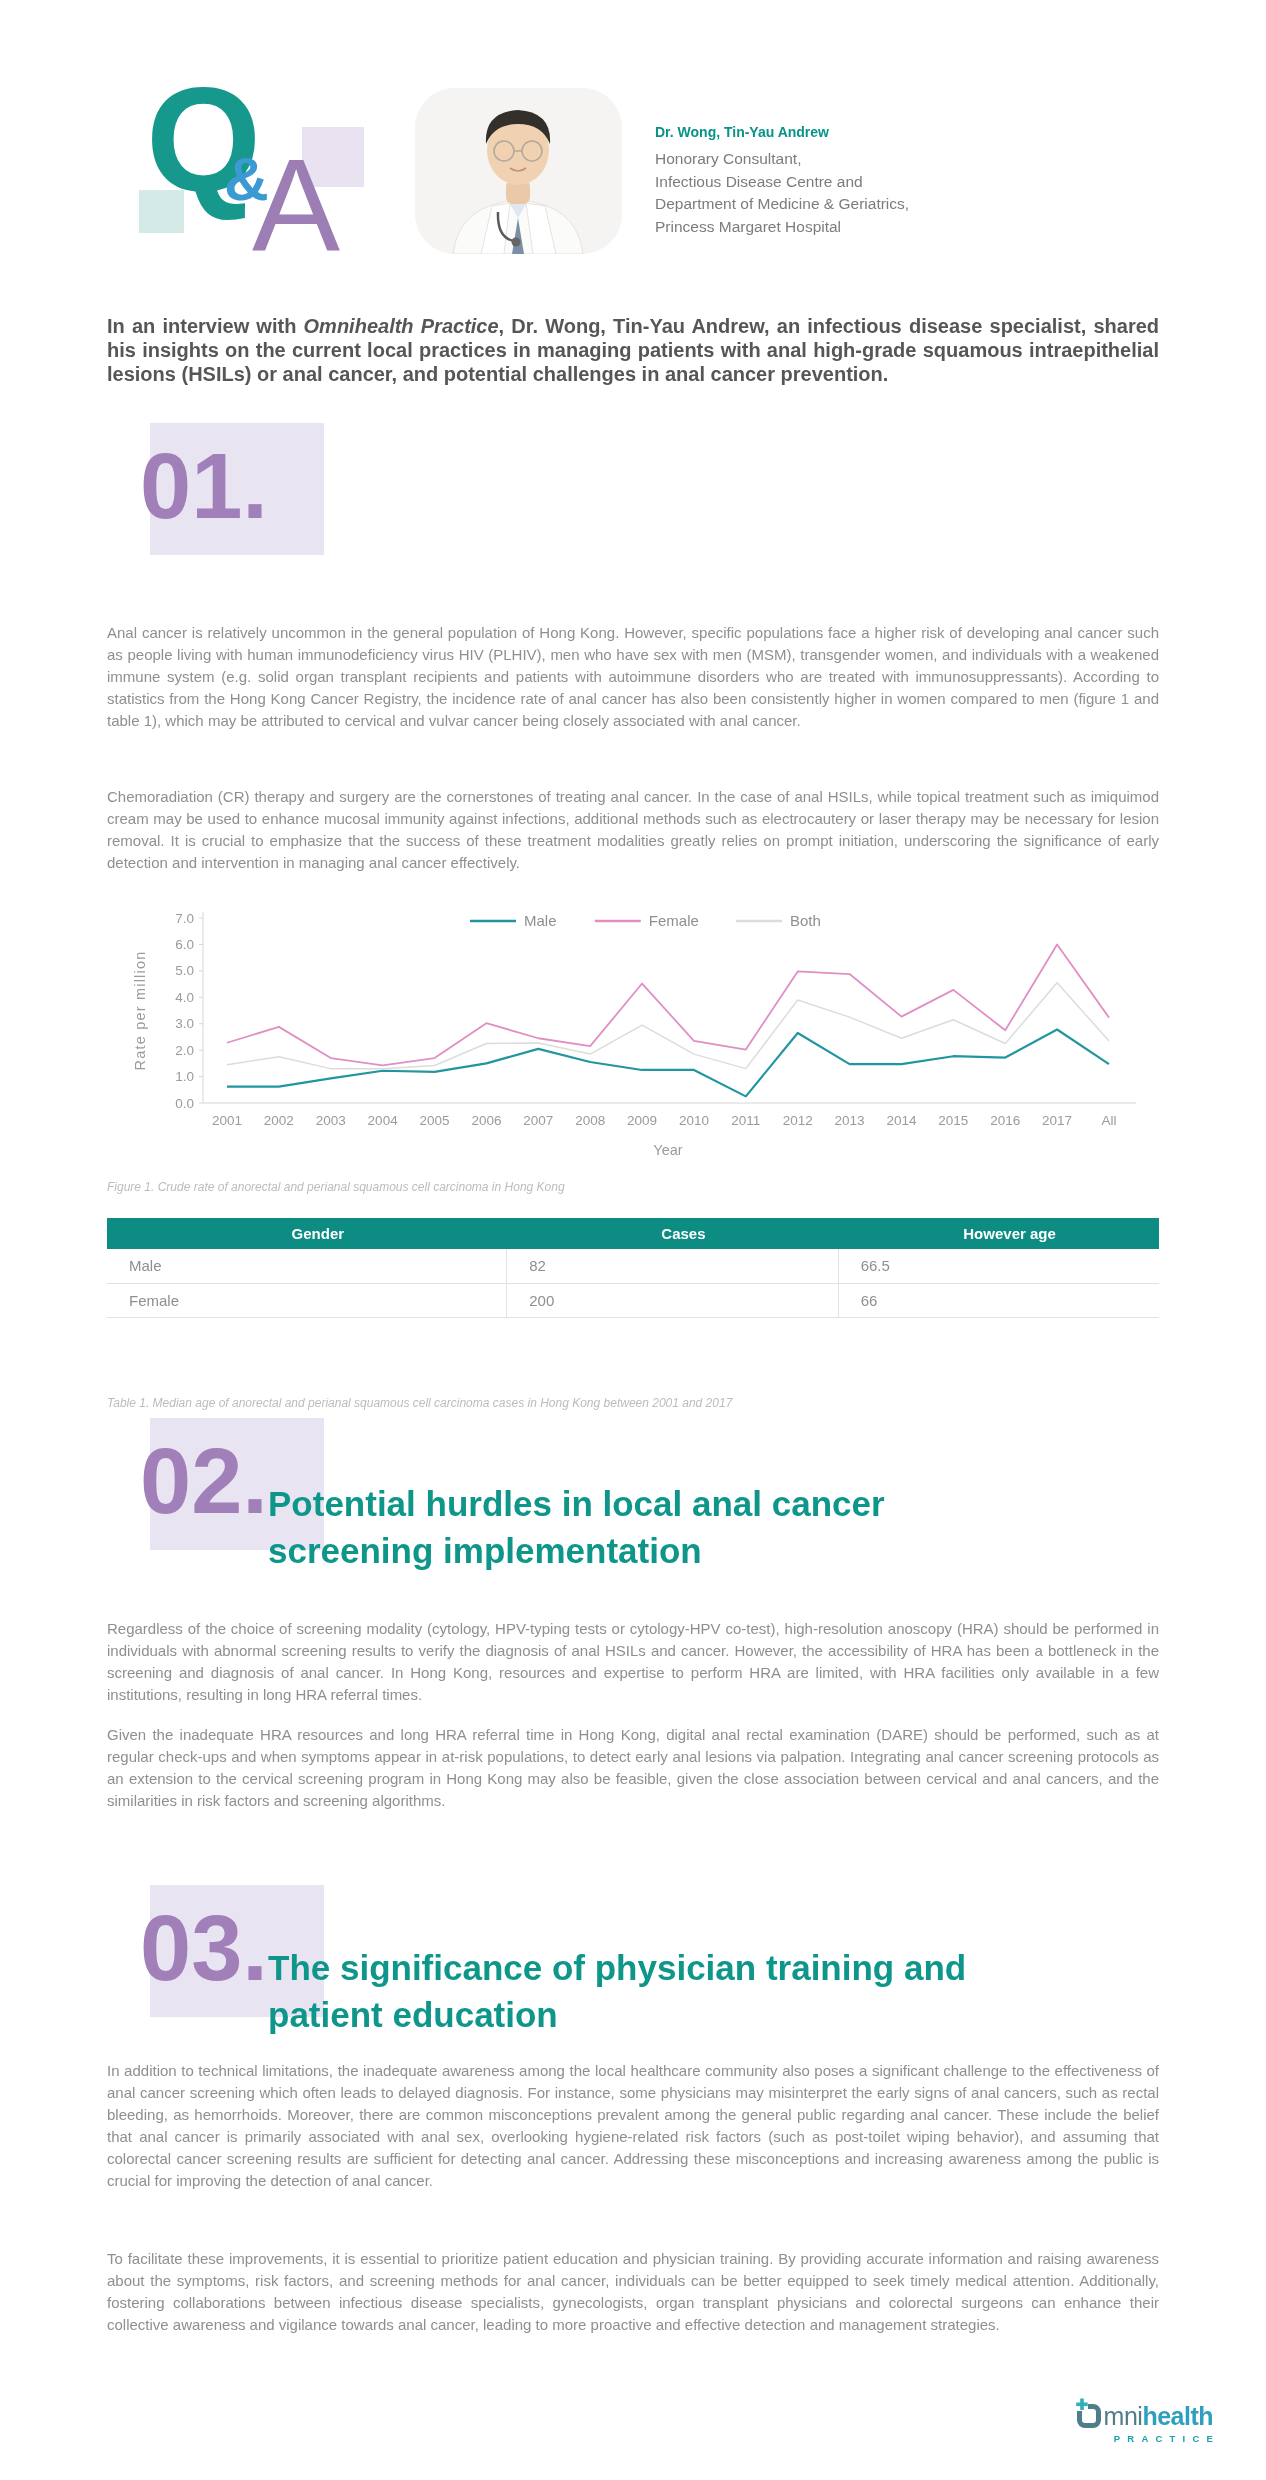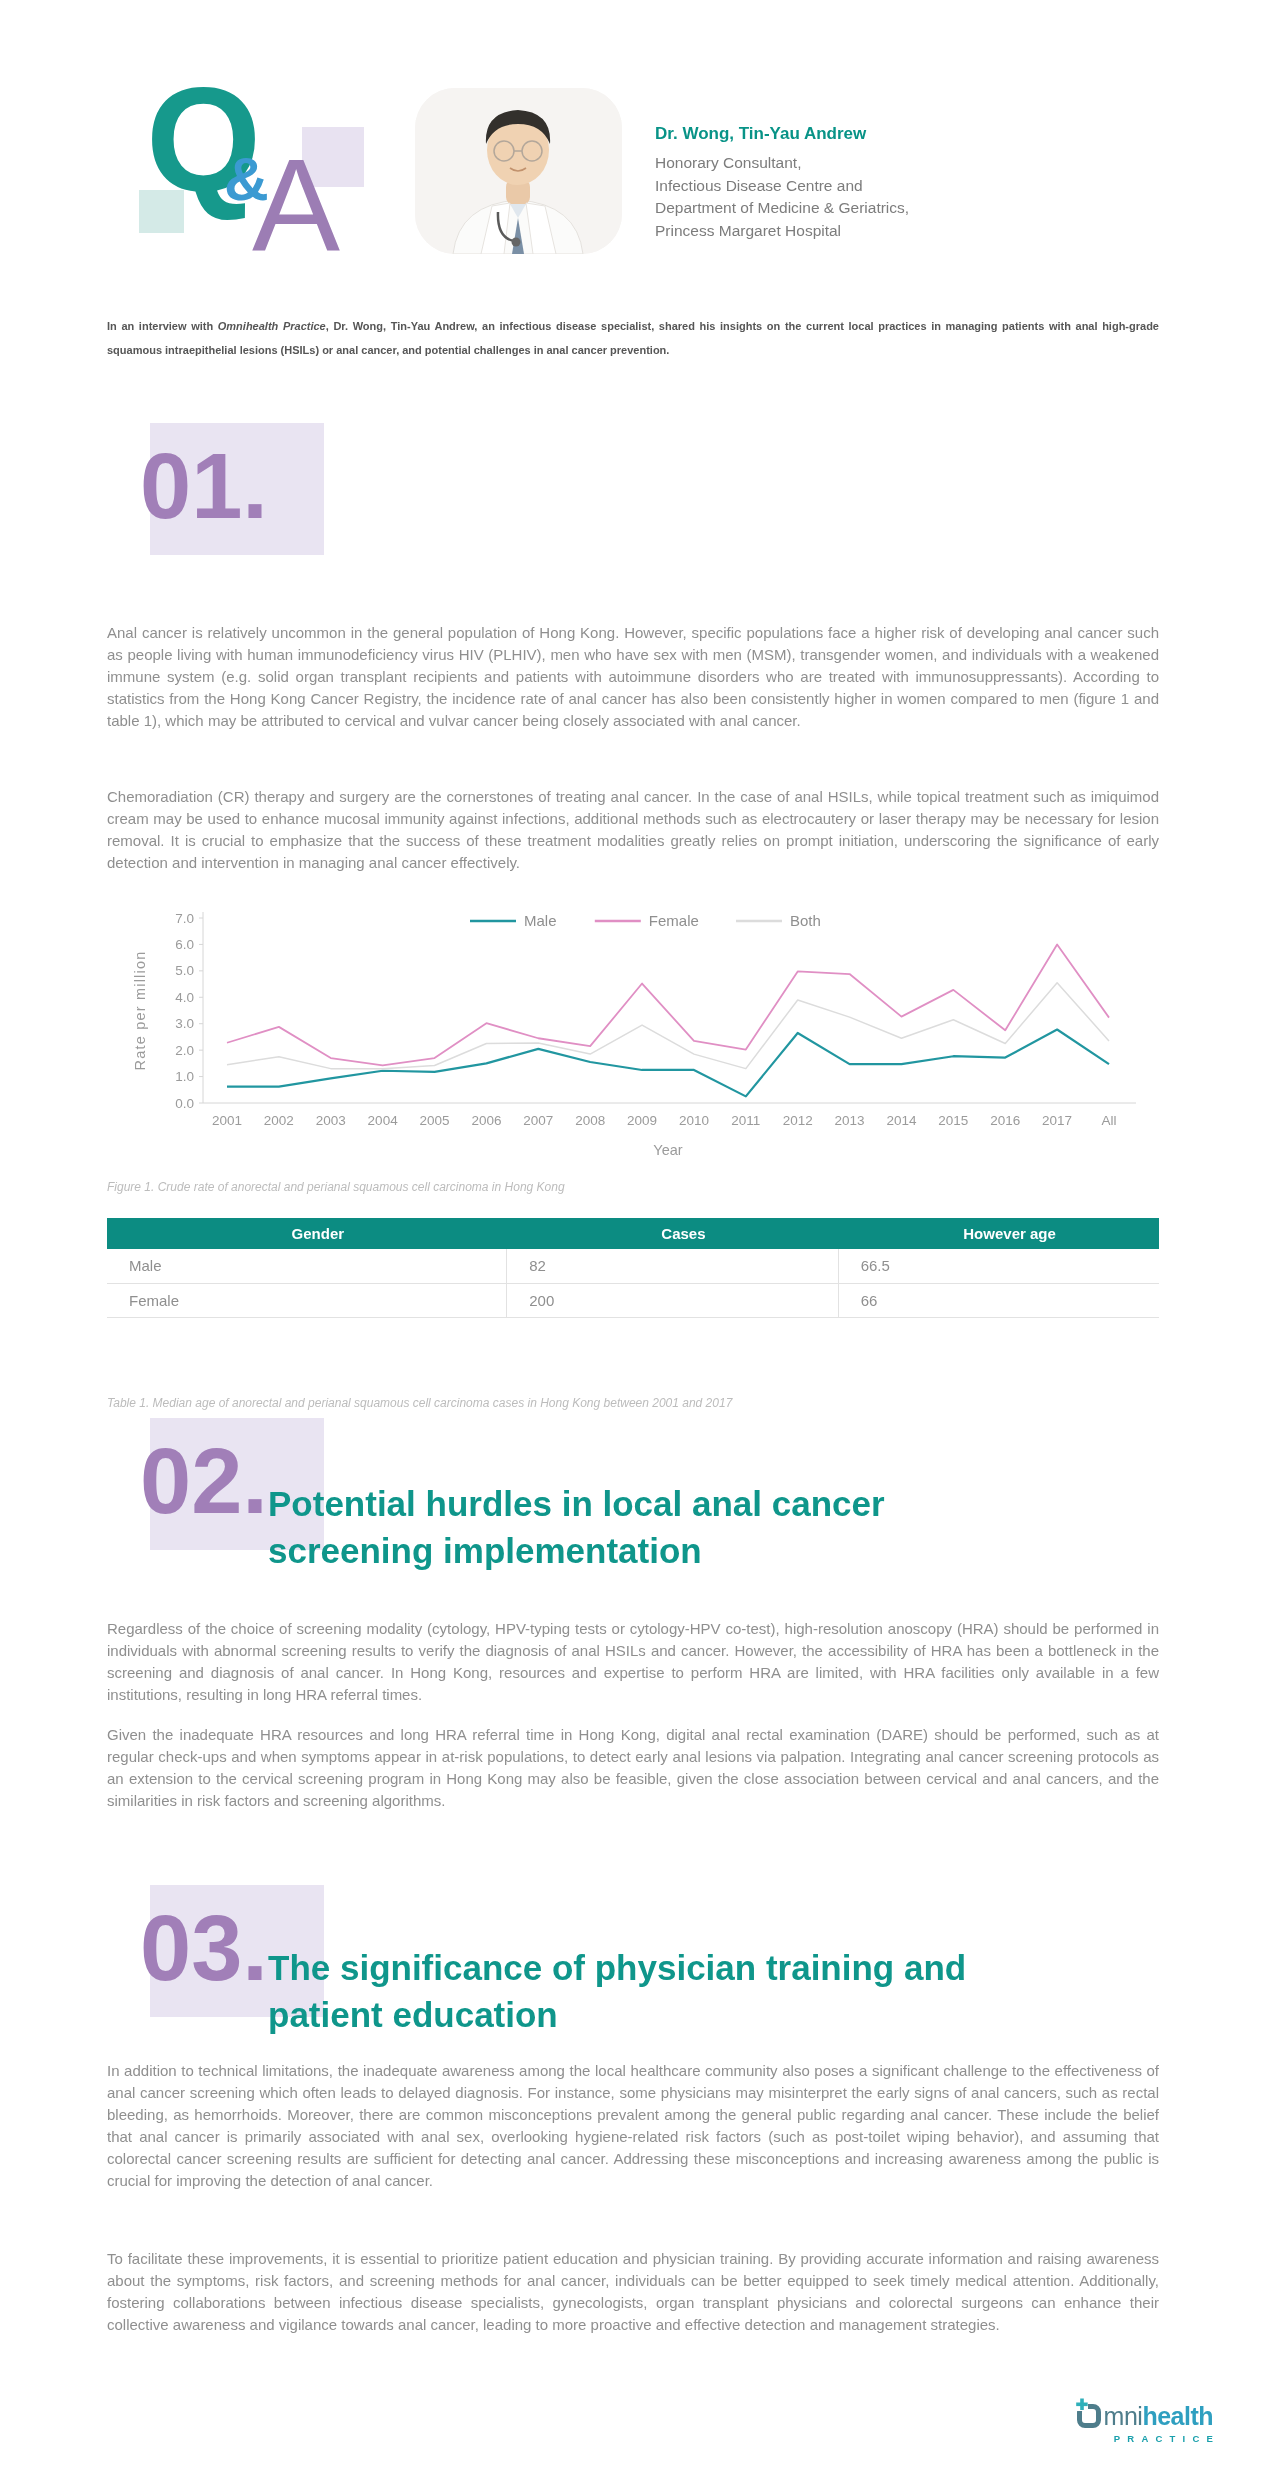--- a/index.html
+++ b/index.html
@@ -13,26 +13,26 @@
   .sq-purple { left:302px; top:127px; width:62px; height:60px; background:#e8e2f1; }
   .sq-teal   { left:139px; top:190px; width:45px; height:43px; background:#d4eae7; }
   .qa-q   { position:absolute; left:146px; top:66px;  font-size:148px; font-weight:bold; line-height:1; color:#16998c; z-index:1; }
   .qa-amp { position:absolute; left:224px; top:148px; font-size:62px;  font-weight:bold; line-height:1; color:#3b9ad2; z-index:2; }
   .qa-a   { position:absolute; left:252px; top:140px; font-size:132px; font-weight:500; line-height:1; color:#9c7db4; z-index:1; }
   .photo {
     position:absolute; left:415px; top:88px; width:207px; height:166px;
     border-radius:40px; overflow:hidden; background:#f6f4f2;
   }
   .doctor-info { position:absolute; left:655px; top:124px; width:360px; }
-  .doc-name { font-size:17px; font-weight:bold; color:#089387; margin-bottom:8px; }
+  .doc-name { font-size:14px; font-weight:bold; color:#089387; margin-bottom:8px; }
   .doc-line { font-size:15.5px; color:#7c7c7c; line-height:22.5px; }
   
   .intro {
     position:absolute; left:107px; top:314px; width:1052px;
-    font-size:11px; font-weight:bold; color:#565656; line-height:24px; text-align:justify;
+    font-size:20px; font-weight:bold; color:#565656; line-height:24px; text-align:justify;
   }
   .intro em { font-style:italic; }
   
   .sec-square { position:absolute; left:150px; width:174px; height:132px; background:#e9e4f2; }
   .sec-num { position:absolute; left:140px; font-size:92px; font-weight:bold; color:#a17fb8; line-height:1; z-index:1; }
   .sec-title { position:absolute; left:268px; font-size:35px; font-weight:bold; color:#0f968b; line-height:47px; z-index:1; }
   .body-p {
     position:absolute; left:107px; width:1052px;
     font-size:15px; color:#8f8f8f; line-height:22px; text-align:justify;
   }

